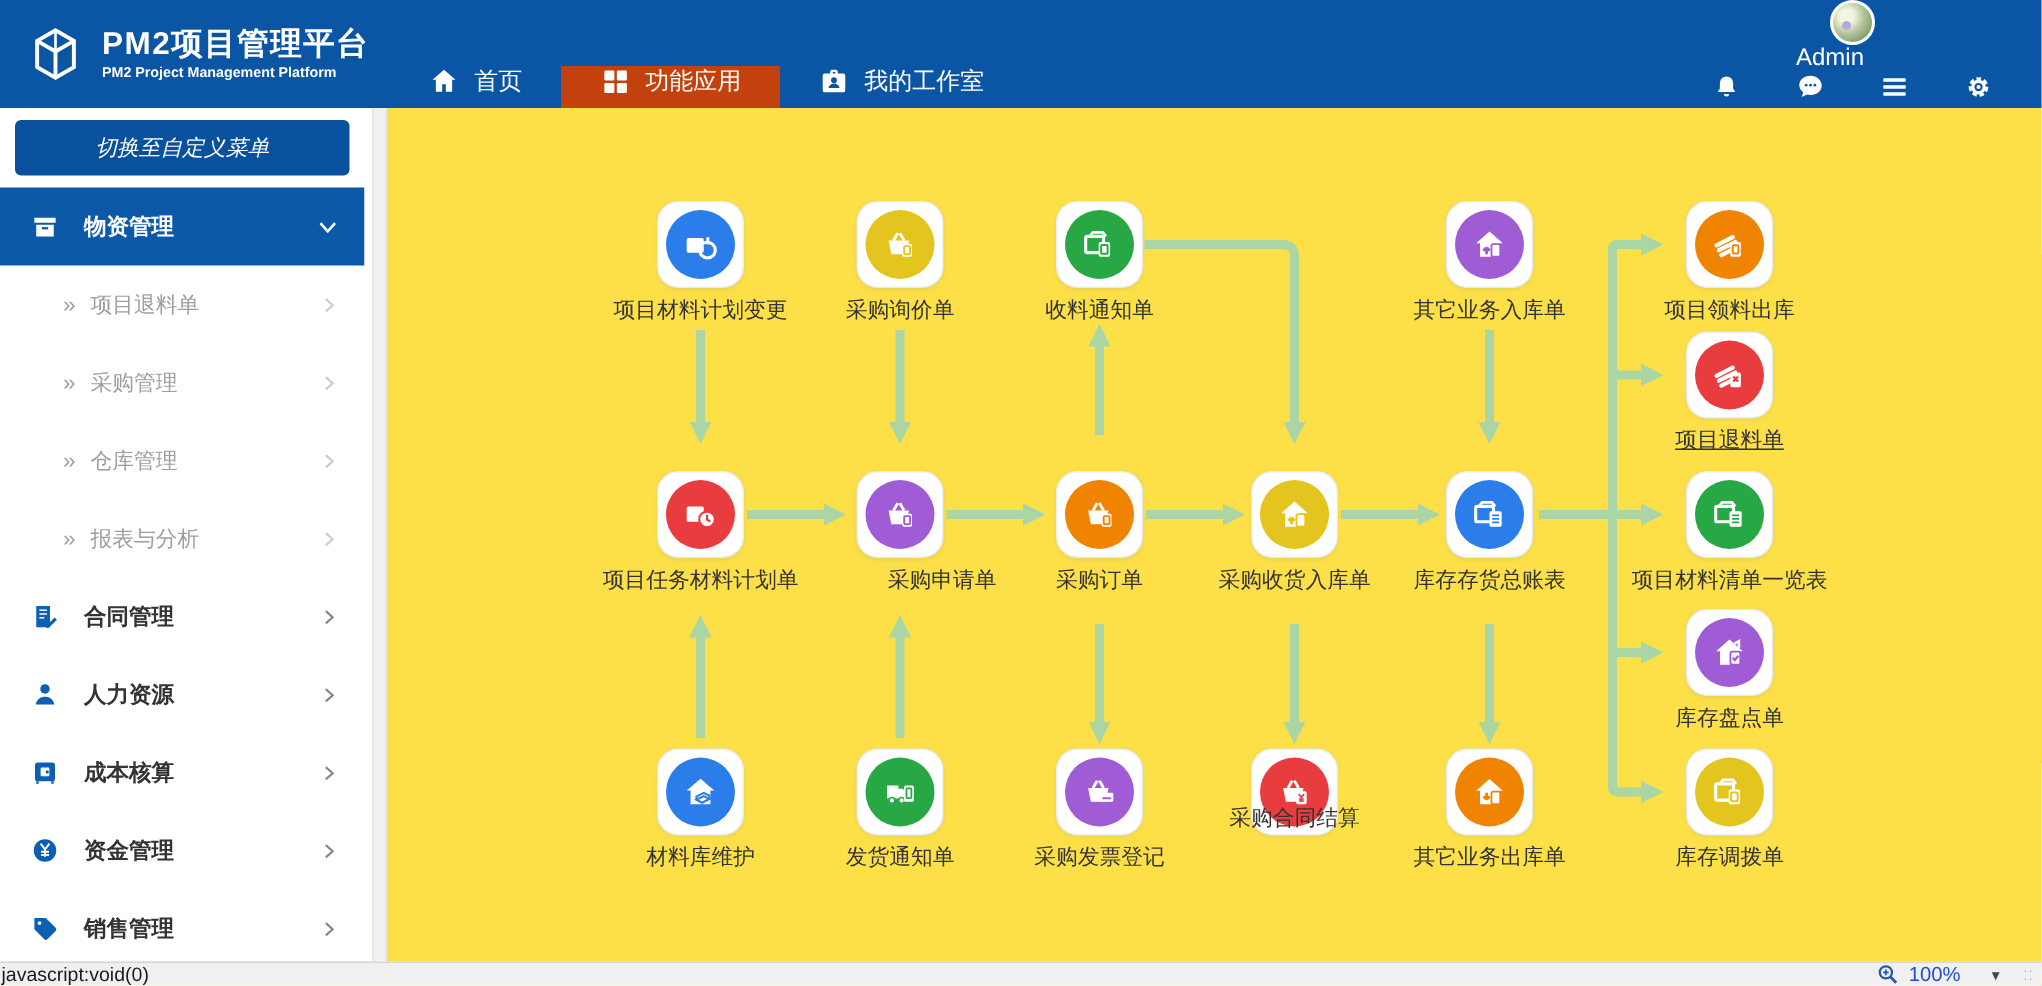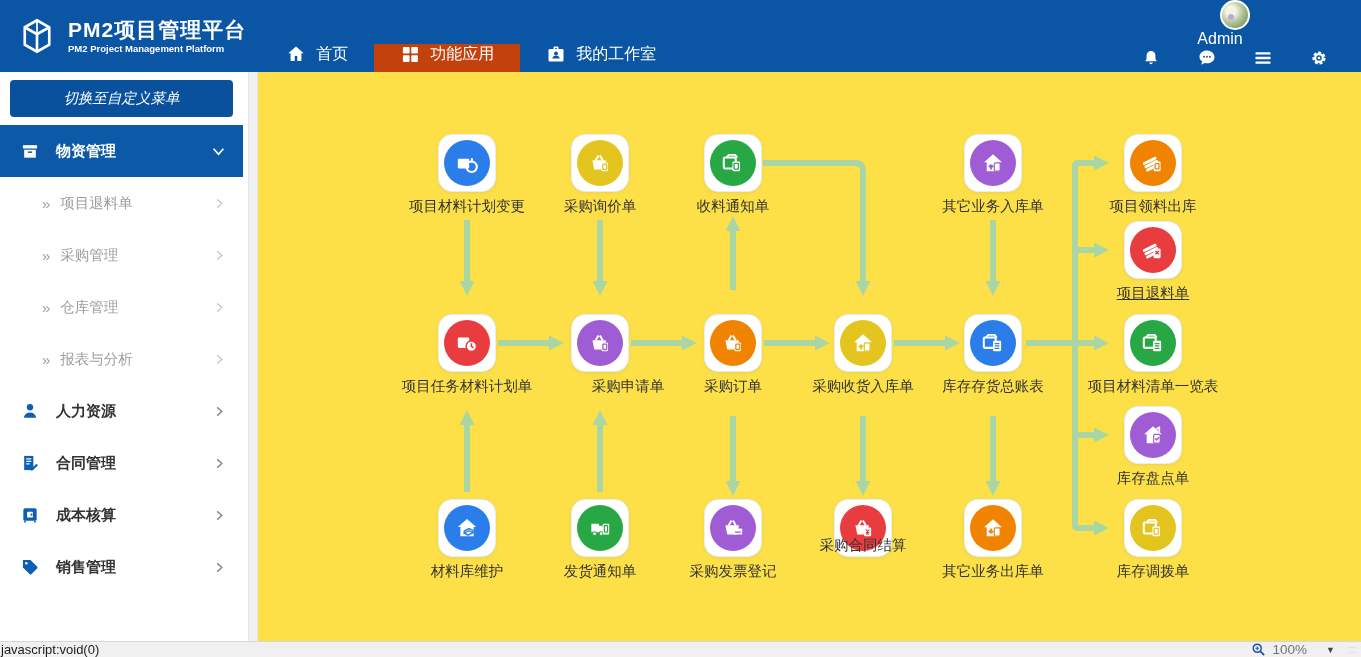--- a/index.html
+++ b/index.html
@@ -59,21 +59,21 @@
   .node .disc { width:46px; height:46px; border-radius:50%; background:var(--c);
     display:flex; align-items:center; justify-content:center; }
   .node svg { display:block; }
   .node-label { position:absolute; width:170px; text-align:center; font-size:14.5px; color:#333; }
 
   
   .statusbar { position:absolute; left:0; top:641px; width:1361px; height:16px; background:#f0f0f0;
     border-top:1px solid #d6d6d6; display:flex; align-items:center; font-size:13px; color:#1b1b1b; }
   .status-left { padding-left:1px; }
   .status-right { margin-left:auto; display:flex; align-items:center; gap:7px; padding-right:26px; }
-  .zoom-label { font-size:13.5px; color:#737373; }
+  .zoom-label { font-size:13.5px; color:#1d4ed8; }
   .zoom-caret { font-size:9px; color:#444; margin-left:12px; }
   .grip { position:absolute; right:2px; bottom:2px; width:10px; height:10px; color:#b5b5b5; font-size:9px; line-height:5px; letter-spacing:1px;}
 </style>
 </head>
 <body>
 
 <svg width="0" height="0" style="position:absolute" aria-hidden="true">
   <defs>
     <g id="sym-box-refresh-icon">
         <rect x="3.5" y="8" width="10.5" height="9" rx="1" fill="#fff"></rect>
@@ -282,51 +282,63 @@
         <span class="guil">»</span>
         <span>报表与分析</span>
         <span class="chev">
           <svg width="11" height="11" viewBox="0 0 12 12">
             <path d="M3.5 1.5 8.5 6l-5 4.5" fill="none" stroke="currentColor" stroke-width="1.6"></path>
           </svg>
         </span>
       </div>
       <div class="side-group">
         <span class="g-ic"><svg width="20" height="20" viewBox="0 0 24 24" fill="currentColor">
-            <circle cx="12" cy="7.5" r="3.8"></circle>
-            <path d="M4.5 20c.8-4.2 3.9-6.3 7.5-6.3s6.7 2.1 7.5 6.3z"></path>
-          </svg></span>
-        <span>人力资源</span>
-        <span class="chev">
-          <svg width="11" height="11" viewBox="0 0 12 12">
-            <path d="M3.5 1.5 8.5 6l-5 4.5" fill="none" stroke="currentColor" stroke-width="1.6"></path>
-          </svg>
-        </span>
-      </div>
-      <div class="side-group">
-        <span class="g-ic"><svg width="20" height="20" viewBox="0 0 24 24" fill="currentColor">
             <path d="M5 3.5h11v17H5z"></path>
             <path d="M7.5 7h6M7.5 10h6M7.5 13h4" stroke="#fff" stroke-width="1.3"></path>
             <path d="m13.5 19 6.2-6.2 1.8 1.8-6.2 6.2-2.4.6z"></path>
           </svg></span>
         <span>合同管理</span>
+        <span class="chev">
+          <svg width="11" height="11" viewBox="0 0 12 12">
+            <path d="M3.5 1.5 8.5 6l-5 4.5" fill="none" stroke="currentColor" stroke-width="1.6"></path>
+          </svg>
+        </span>
+      </div>
+      <div class="side-group">
+        <span class="g-ic"><svg width="20" height="20" viewBox="0 0 24 24" fill="currentColor">
+            <circle cx="12" cy="7.5" r="3.8"></circle>
+            <path d="M4.5 20c.8-4.2 3.9-6.3 7.5-6.3s6.7 2.1 7.5 6.3z"></path>
+          </svg></span>
+        <span>人力资源</span>
         <span class="chev">
           <svg width="11" height="11" viewBox="0 0 12 12">
             <path d="M3.5 1.5 8.5 6l-5 4.5" fill="none" stroke="currentColor" stroke-width="1.6"></path>
           </svg>
         </span>
       </div>
       <div class="side-group">
         <span class="g-ic"><svg width="20" height="20" viewBox="0 0 24 24" fill="currentColor">
             <rect x="4" y="4" width="16" height="15" rx="2"></rect>
             <rect x="8.5" y="8" width="7" height="7" rx="1" fill="#fff"></rect>
             <circle cx="13.8" cy="11.5" r="1.3" fill="#0d5fb3"></circle>
             <path d="M6 19v2M18 19v2" stroke="currentColor" stroke-width="2"></path>
           </svg></span>
         <span>成本核算</span>
+        <span class="chev">
+          <svg width="11" height="11" viewBox="0 0 12 12">
+            <path d="M3.5 1.5 8.5 6l-5 4.5" fill="none" stroke="currentColor" stroke-width="1.6"></path>
+          </svg>
+        </span>
+      </div>
+      <div class="side-group">
+        <span class="g-ic"><svg width="20" height="20" viewBox="0 0 24 24" fill="currentColor">
+            <circle cx="12" cy="12" r="9"></circle>
+            <path d="m8.5 6.5 3.5 4.5 3.5-4.5m-3.5 4.5v6m-3.2-4h6.4m-6.4 2.6h6.4" stroke="#fff" stroke-width="1.6" fill="none"></path>
+          </svg></span>
+        <span>资金管理</span>
         <span class="chev">
           <svg width="11" height="11" viewBox="0 0 12 12">
             <path d="M3.5 1.5 8.5 6l-5 4.5" fill="none" stroke="currentColor" stroke-width="1.6"></path>
           </svg>
         </span>
       </div>
       <div class="side-group">
         <span class="g-ic"><svg width="20" height="20" viewBox="0 0 24 24" fill="currentColor">
             <path d="M12.6 3.5 20.5 11.4a1.8 1.8 0 0 1 0 2.5l-6.6 6.6a1.8 1.8 0 0 1-2.5 0L3.5 12.6V3.5h9.1z" transform="rotate(0 12 12)"></path>
             <circle cx="7.6" cy="7.6" r="1.5" fill="#fff"></circle>

